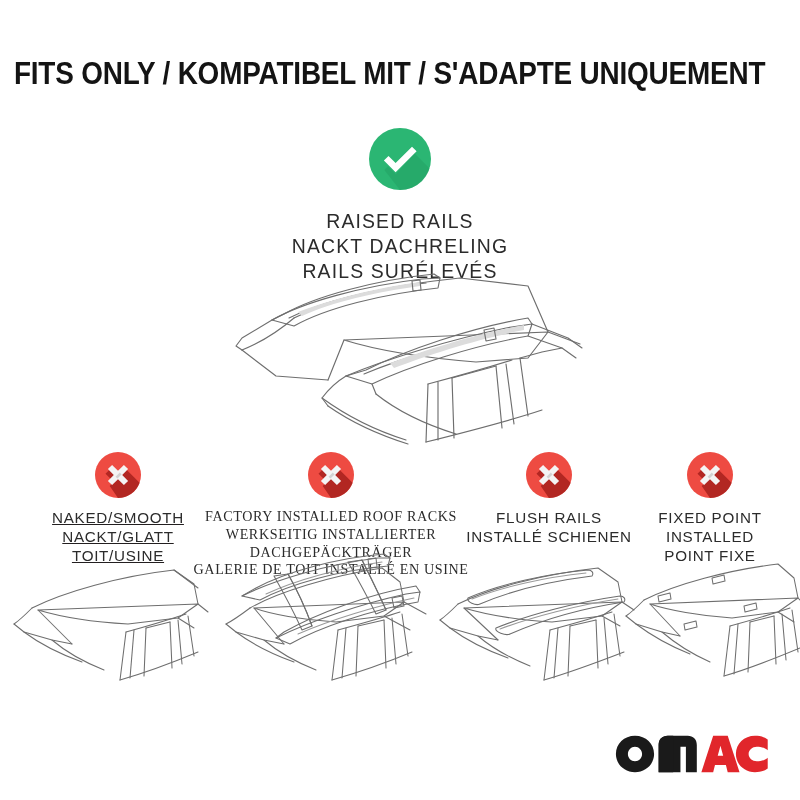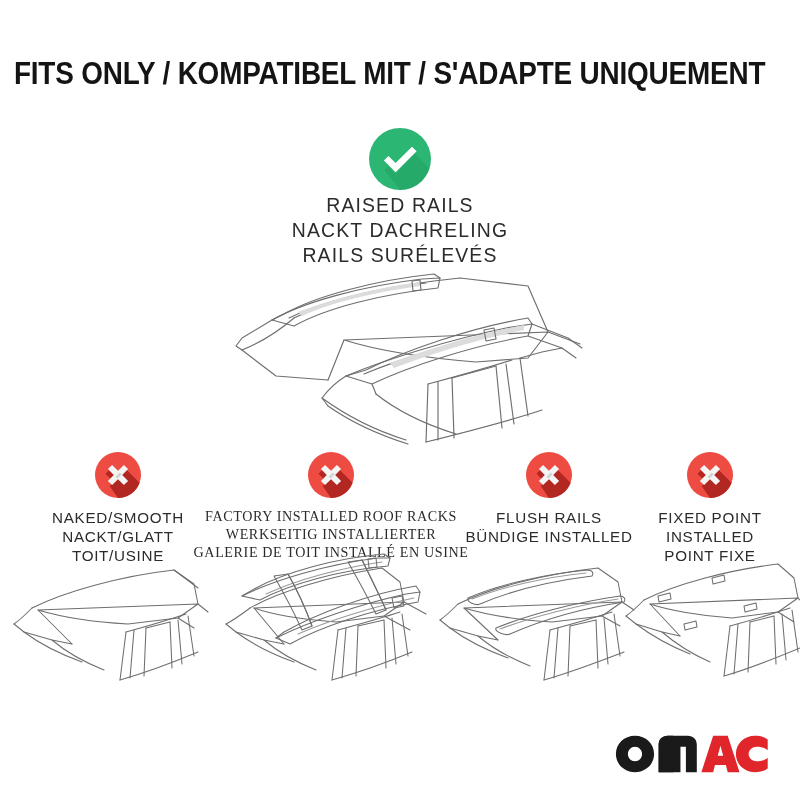--- a/index.html
+++ b/index.html
@@ -51,21 +51,21 @@
     position: absolute;
     left: 0;
     top: 128px;
     width: 800px;
     display: flex;
     flex-direction: column;
     align-items: center;
   }
   #main-check-badge { width: 62px; height: 62px; }
   #main-labels {
-    margin-top: 3px;
+    margin-top: 19px;
     text-align: center;
     line-height: 1.30;
     font-size: 19.4px;
     letter-spacing: 1.15px;
     font-weight: 400;
     color: #2b2b2b;
   }
   #main-labels div { white-space: nowrap; }
 
   #main-illustration {
@@ -96,21 +96,21 @@
     letter-spacing: 0.72px;
     font-weight: 400;
     color: #2b2b2b;
   }
   .col-labels div { white-space: nowrap; }
 
   .col-illustration { position: absolute; }
   .col-illustration svg { display: block; width: 100%; height: 100%; }
 
   
-  #col-naked       { left: 22px;  width: 192px; }
+  #col-naked       { left: 22px;  width: 192px; text-decoration: underline; }
   #col-factory     { left: 200px; width: 262px; }
   #col-flush       { left: 455px; width: 188px; }
   #col-fixed       { left: 640px; width: 140px; }
 
   #col-factory .col-labels { font-size: 14.1px; letter-spacing: 0.62px; font-family: Liberation Serif, serif; }
 
   #ill-naked   { left: 8px;   top: 560px; width: 204px; height: 140px; }
   #ill-factory { left: 212px; top: 548px; width: 224px; height: 152px; }
   #ill-flush   { left: 432px; top: 556px; width: 208px; height: 144px; }
   #ill-fixed   { left: 618px; top: 556px; width: 186px; height: 144px; }
@@ -251,20 +251,21 @@
       <svg viewBox="0 0 46 46" width="46" height="46" aria-hidden="true">
         <circle cx="23" cy="23" r="23" fill="#EE4B42"></circle>
         <path d="M23 46a23 23 0 0 0 21.6-15.2L31.3 17.5 23 25.8l-8.3-8.3-4.2 4.2L18.8 30l-4.1 4.1z" fill="#9E1B18" opacity="0.75"></path>
         <path d="M33.1 17.1 28.9 12.9 23 18.8l-5.9-5.9-4.2 4.2 5.9 5.9-5.9 5.9 4.2 4.2 5.9-5.9 5.9 5.9 4.2-4.2-5.9-5.9z" fill="#F4F4F4"></path>
         <path d="M24.8 20.6 26.6 22.4 22.4 26.6 20.6 24.8z" fill="#D2D2D2"></path>
       </svg>
     </div>
     <div class="col-labels">
       <div>FACTORY INSTALLED ROOF RACKS</div>
       <div>WERKSEITIG INSTALLIERTER</div>
+      <div>DACHGEPÄCKTRÄGER</div>
       <div>GALERIE DE TOIT INSTALLÉ EN USINE</div>
     </div>
   </div>
 </div>
 
 <div class="col-illustration" id="ill-factory">
   <svg viewBox="0 0 224 152" aria-hidden="true">
     <g fill="none" stroke="#6E6E6E" stroke-width="1.05" stroke-linejoin="round" stroke-linecap="round">
 
       <path d="M38 60 C66 44 118 28 170 20 L188 34 L192 54"></path>
@@ -311,21 +312,21 @@
     <div class="badge x-badge">
       <svg viewBox="0 0 46 46" width="46" height="46" aria-hidden="true">
         <circle cx="23" cy="23" r="23" fill="#EE4B42"></circle>
         <path d="M23 46a23 23 0 0 0 21.6-15.2L31.3 17.5 23 25.8l-8.3-8.3-4.2 4.2L18.8 30l-4.1 4.1z" fill="#9E1B18" opacity="0.75"></path>
         <path d="M33.1 17.1 28.9 12.9 23 18.8l-5.9-5.9-4.2 4.2 5.9 5.9-5.9 5.9 4.2 4.2 5.9-5.9 5.9 5.9 4.2-4.2-5.9-5.9z" fill="#F4F4F4"></path>
         <path d="M24.8 20.6 26.6 22.4 22.4 26.6 20.6 24.8z" fill="#D2D2D2"></path>
       </svg>
     </div>
     <div class="col-labels">
       <div>FLUSH RAILS</div>
-      <div>BÜNDIGE INSTALLED</div>
+      <div>INSTALLÉ SCHIENEN</div>
     </div>
   </div>
 </div>
 
 <div class="col-illustration" id="ill-flush">
   <svg viewBox="0 0 208 144" aria-hidden="true">
     <g fill="none" stroke="#6E6E6E" stroke-width="1.05" stroke-linejoin="round" stroke-linecap="round">
       <path d="M26 48 C58 32 112 18 166 12 L186 26 L190 46"></path>
       <path d="M190 46 L170 60 L120 66 C86 64 52 58 32 52 Z"></path>
       <path d="M26 48 C20 54 14 60 8 64"></path>

